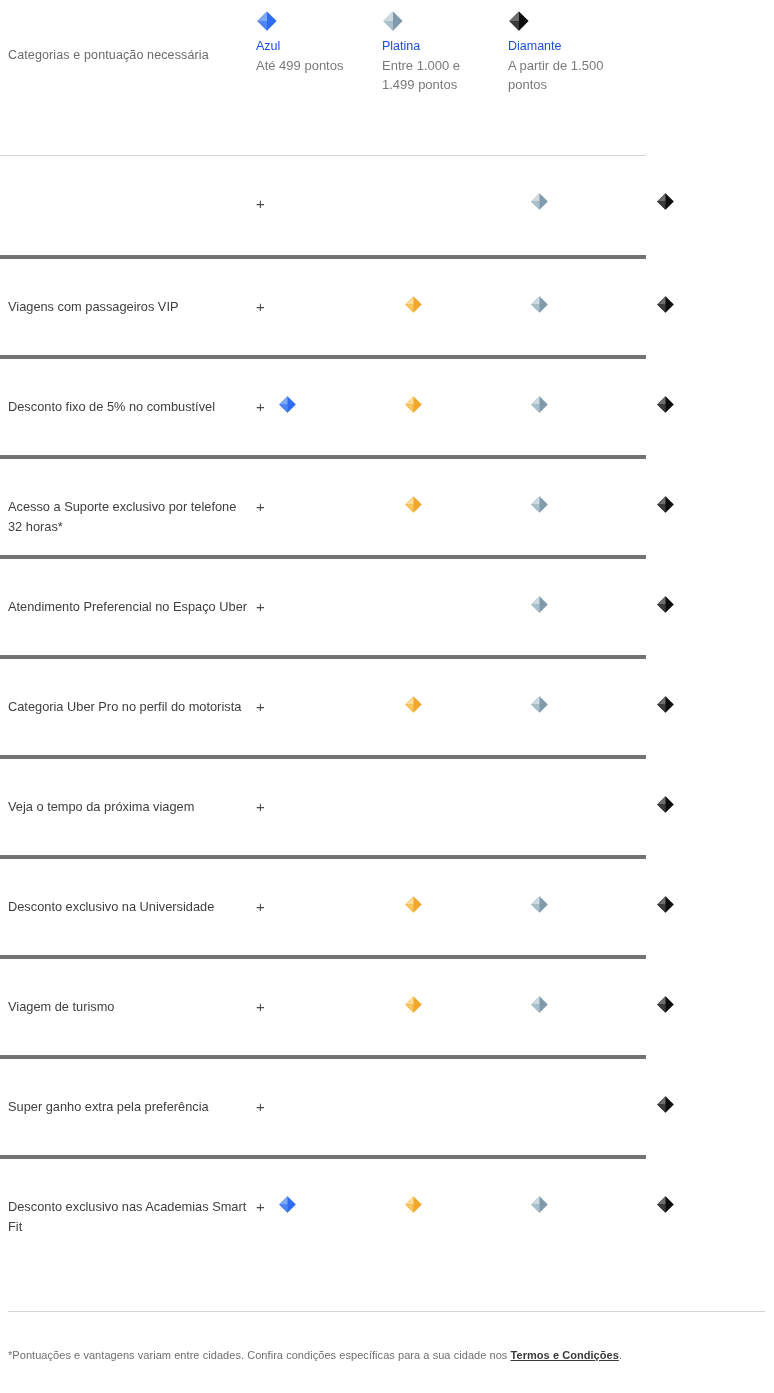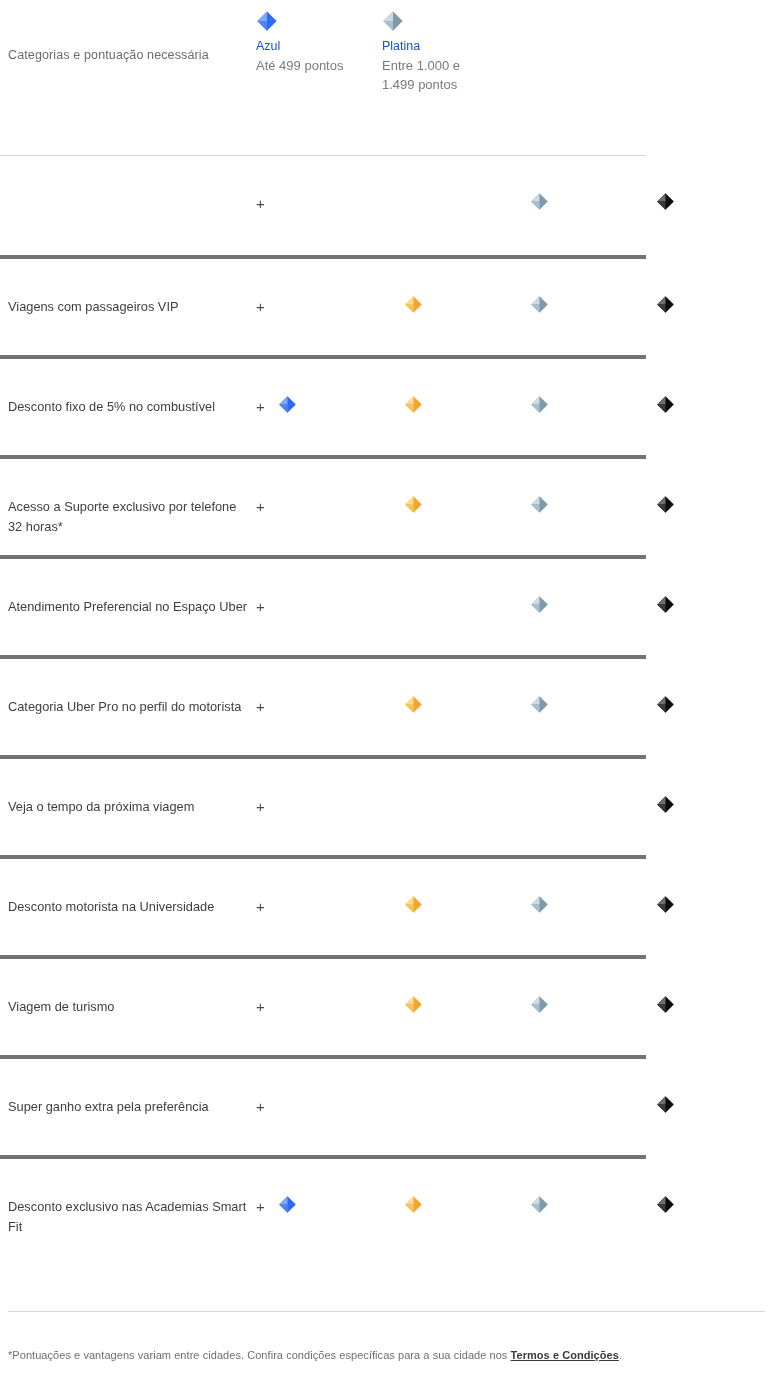--- a/index.html
+++ b/index.html
@@ -181,20 +181,31 @@
         <svg viewBox="0 0 24 24" aria-hidden="true">
           <polygon points="12,1.5 22.5,12 12,22.5 1.5,12" fill="#7e9aab"></polygon>
           <polygon points="12,1.5 12,12 1.5,12" fill="#ced9e0"></polygon>
           <polygon points="1.5,12 12,12 12,22.5" fill="#a8c0cc"></polygon>
         </svg>
       </span>
       <span class="tier-name">Platina</span>
       <span class="tier-desc">Entre 1.000 e 1.499 pontos</span>
     </div>
 
+    <div class="tier-head">
+      <span class="icon-wrap dia">
+        <svg viewBox="0 0 24 24" aria-hidden="true">
+          <polygon points="12,1.5 22.5,12 12,22.5 1.5,12" fill="#0d0d0d"></polygon>
+          <polygon points="12,1.5 12,12 1.5,12" fill="#6d6d6d"></polygon>
+          <polygon points="1.5,12 12,12 12,22.5" fill="#3b3b3b"></polygon>
+        </svg>
+      </span>
+      <span class="tier-name">Diamante</span>
+      <span class="tier-desc">A partir de 1.500 pontos</span>
+    </div>
   </div>
 
   <div id="rows-host">
       <div class="row feature-row first-feature">
         <div class="feature-cell"><span class="plus-abs">+</span></div>
         <div class="tier-cell empty-cell"></div>
         <div class="tier-cell empty-cell"></div>
         <div class="tier-cell">
           <span class="icon-wrap dia dia-sm">
             <svg viewBox="0 0 24 24" aria-hidden="true">
@@ -378,21 +389,21 @@
           <span class="icon-wrap dia dia-sm">
             <svg viewBox="0 0 24 24" aria-hidden="true">
               <polygon points="12,1.5 22.5,12 12,22.5 1.5,12" fill="#0d0d0d"></polygon>
               <polygon points="12,1.5 12,12 1.5,12" fill="#6d6d6d"></polygon>
               <polygon points="1.5,12 12,12 12,22.5" fill="#3b3b3b"></polygon>
             </svg>
           </span>
         </div>
       </div>
       <div class="row feature-row">
-        <div class="feature-cell"><span class="feature-text">Desconto motorista na Universidade</span><span class="plus-abs">+</span></div>
+        <div class="feature-cell"><span class="feature-text">Desconto exclusivo na Universidade</span><span class="plus-abs">+</span></div>
         <div class="tier-cell empty-cell"></div>
         <div class="tier-cell">
           <span class="icon-wrap dia dia-sm">
             <svg viewBox="0 0 24 24" aria-hidden="true">
               <polygon points="12,1.5 22.5,12 12,22.5 1.5,12" fill="#f2a72c"></polygon>
               <polygon points="12,1.5 12,12 1.5,12" fill="#fcdb96"></polygon>
               <polygon points="1.5,12 12,12 12,22.5" fill="#f8c45c"></polygon>
             </svg>
           </span>
         </div>

